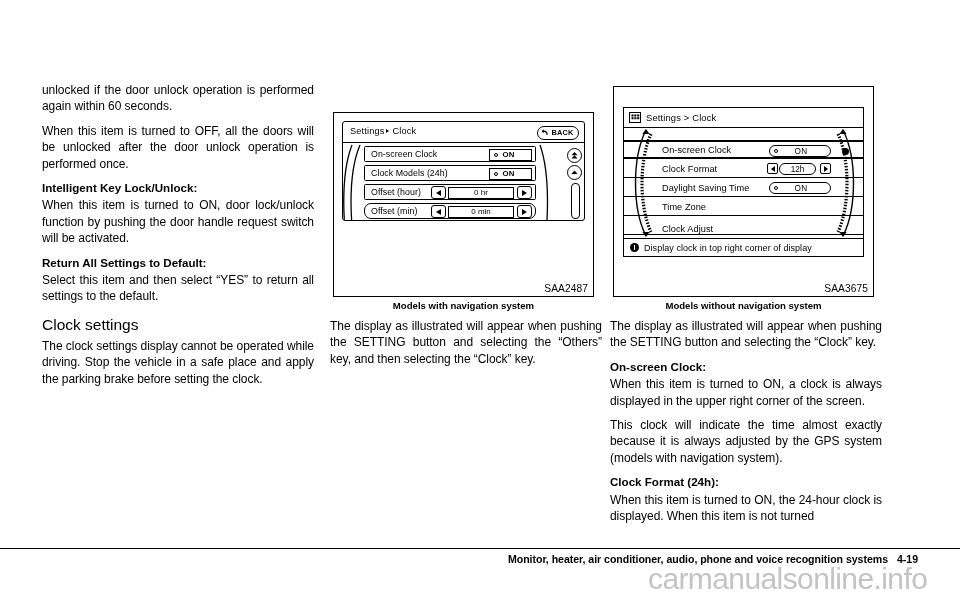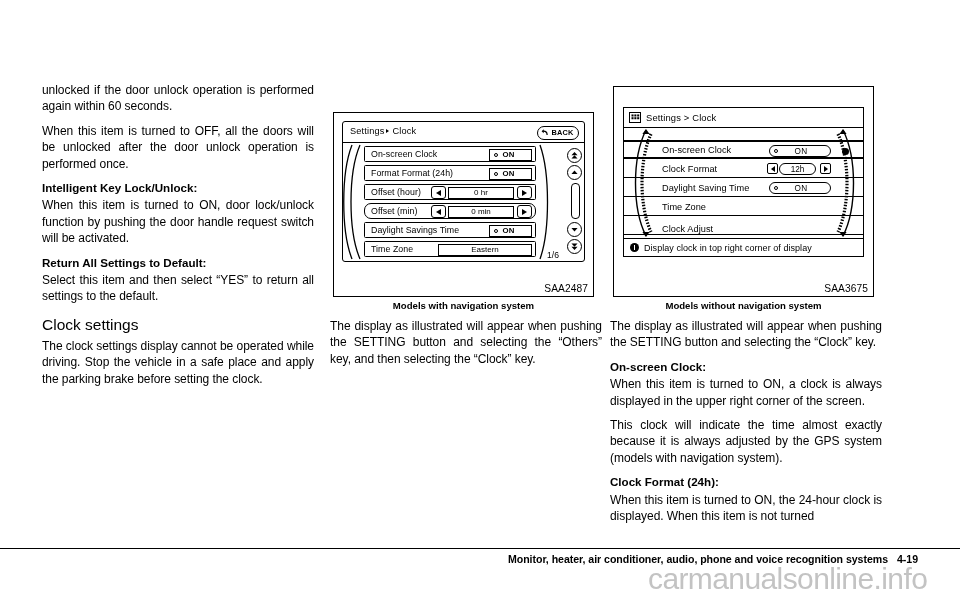--- a/index.html
+++ b/index.html
@@ -78,21 +78,21 @@
     text-align: center;
     width: 261px;
   }
   #cap1 { left: 333px; top: 300px; }
   #cap2 { left: 613px; top: 300px; }
 
   
   #screen1 {
     position: absolute;
     left: 8px; top: 8px;
-    width: 243px; height: 141px;
+    width: 243px; height: 100px;
     border: 1.3px solid #000;
     border-radius: 3px;
     background: #fff;
     overflow: hidden;
   }
   #s1-header {
     position: relative;
     height: 21px;
     border-bottom: 1.3px solid #000;
   }
@@ -459,21 +459,21 @@
 
         <div class="s1-row" style="top:3px;">
           <span class="lbl">On-screen Clock</span>
           <span class="on-chip">
             <span class="dot"></span>
             <span>ON</span>
           </span>
         </div>
 
         <div class="s1-row" style="top:22px;">
-          <span class="lbl">Format Format (24h)</span>
+          <span class="lbl">Clock Models (24h)</span>
           <span class="on-chip">
             <span class="dot"></span>
             <span>ON</span>
           </span>
         </div>
 
         <div class="s1-row" style="top:41px;">
           <span class="lbl">Offset (hour)</span>
           <span class="arr-btn left">
               <span class="tri-l"></span>

